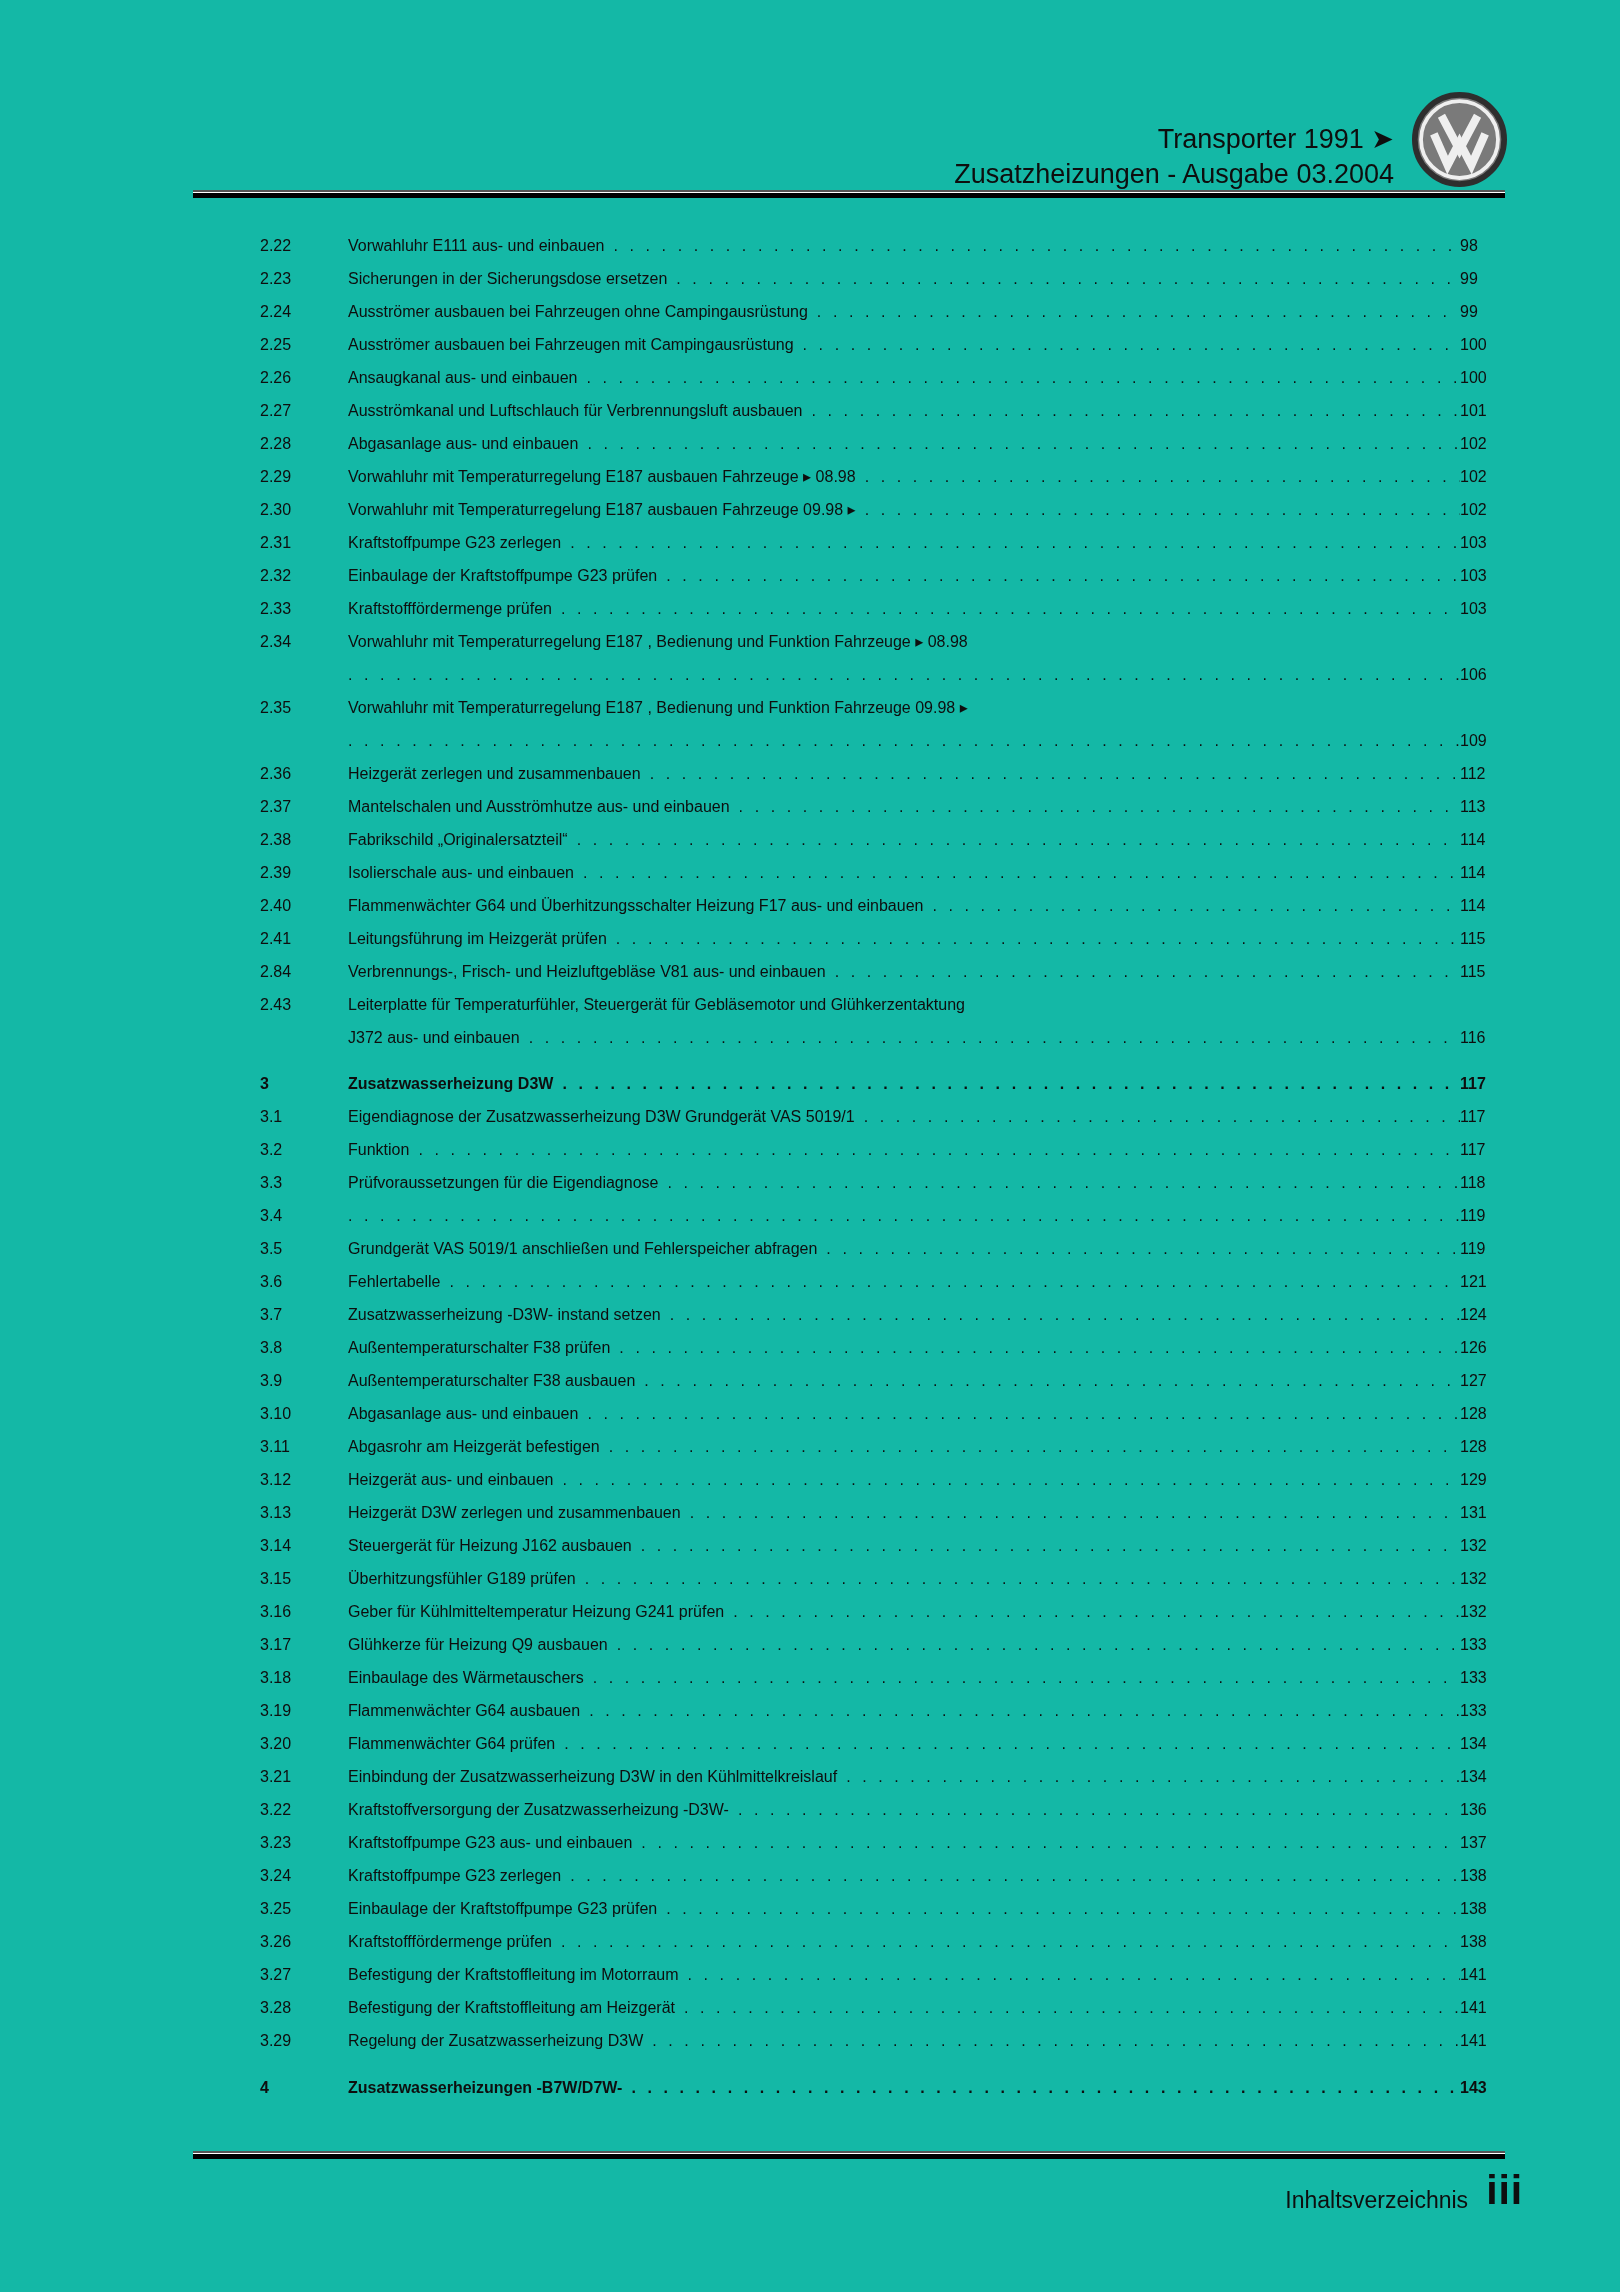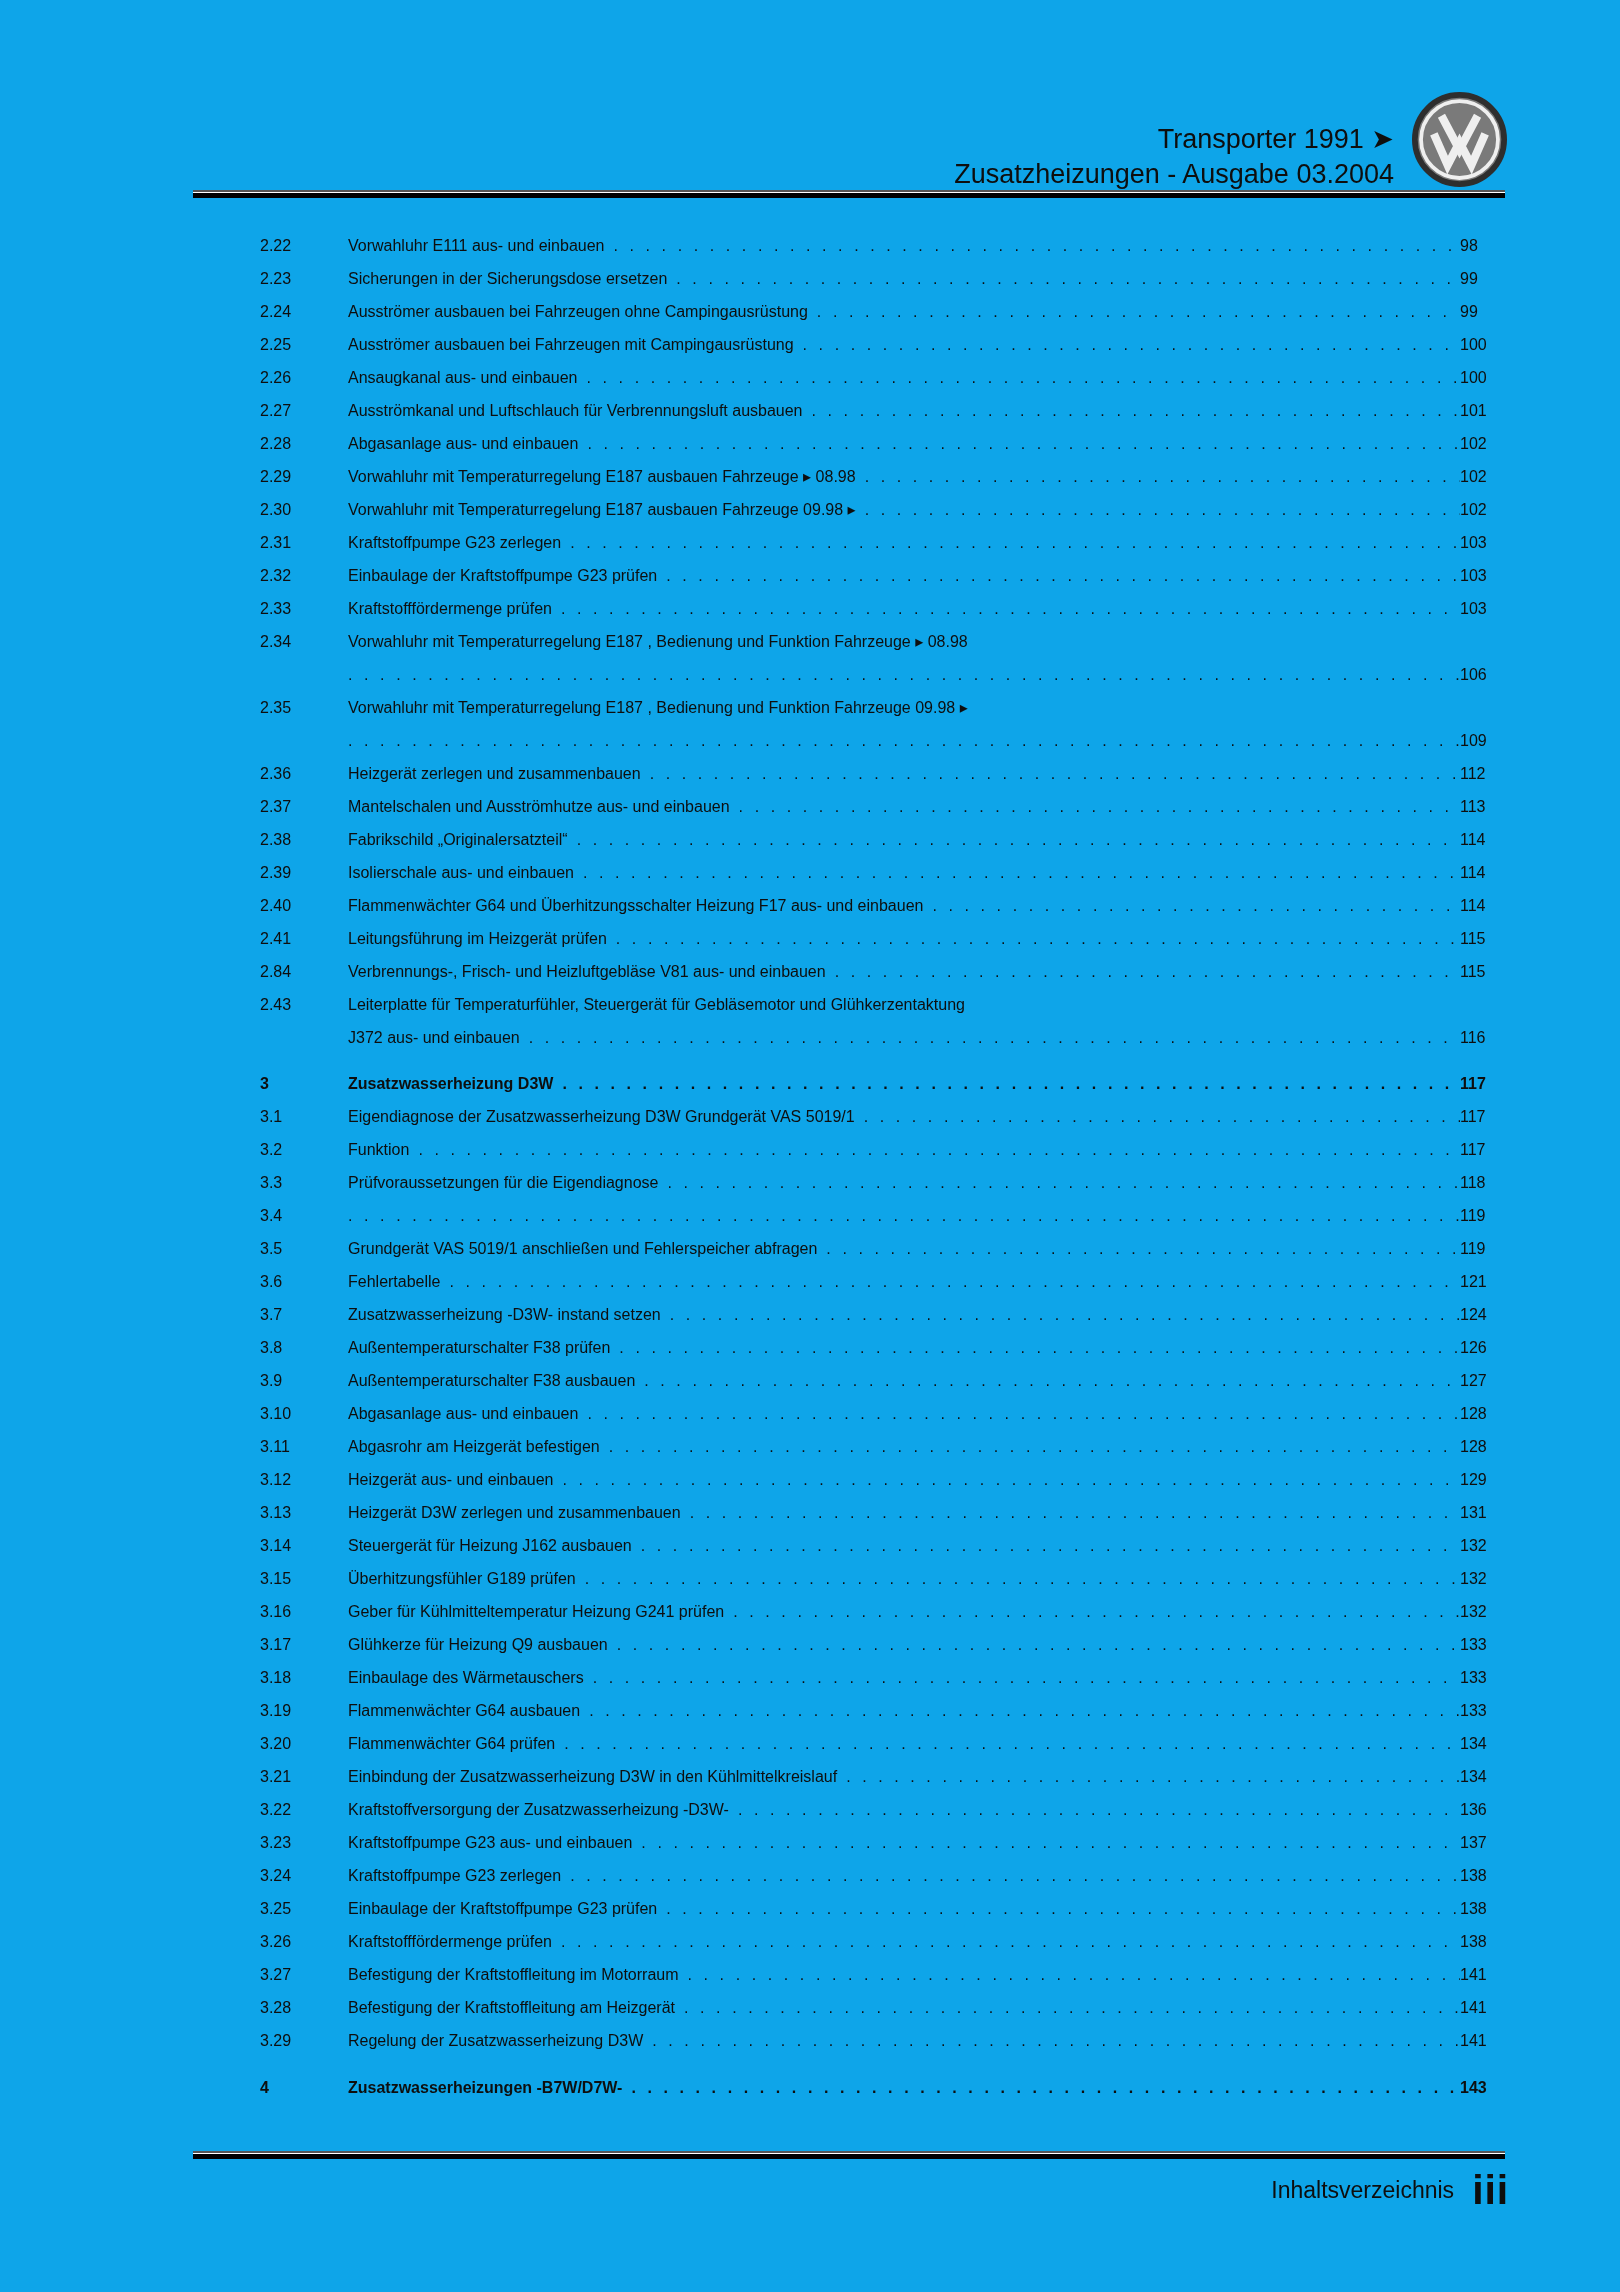--- a/index.html
+++ b/index.html
@@ -1,17 +1,17 @@
 <!DOCTYPE html>
 <html style="font-size:14.3px"><head>
 <meta charset="utf-8">
 <style>
   html,body{margin:0;padding:0;background:#e8e8e8;}
   .page{
-    position:relative;width:1620px;height:2293px;background:#0ea5e9;
+    position:relative;width:1620px;height:2293px;background:#14b8a6;
     font-family:"Liberation Sans",sans-serif;color:#0e0e0e;overflow:hidden;
   }
   
   .header-text{
     position:absolute;top:122px;right:226px;text-align:right;
     font-size:27px;line-height:35px;white-space:nowrap;
   }
   .vw-logo{position:absolute;left:1412px;top:92px;width:95px;height:95px;}
   .rule{
     position:absolute;left:193px;width:1312px;height:8px;
@@ -31,21 +31,21 @@
   .dots{
     flex:1 1 0;min-width:0;overflow:hidden;white-space:nowrap;
     letter-spacing:11.6px;color:#0e0e0e;
   }
   .dots::after{
     content:"....................................................................................................................................";
   }
   .pageno{flex:0 0 auto;min-width:45px;white-space:nowrap;}
   
   .footer-text{
-    position:absolute;right:111px;top:2167px;display:flex;align-items:center;
+    position:absolute;right:97px;top:2167px;display:flex;align-items:flex-end;
     white-space:nowrap;
   }
   .footer-label{font-size:23px;margin-right:18px;}
   .footer-page{font-size:41px;font-weight:700;letter-spacing:0.9px;}
 </style>
 </head>
 <body>
 
 <div class="page">
 

